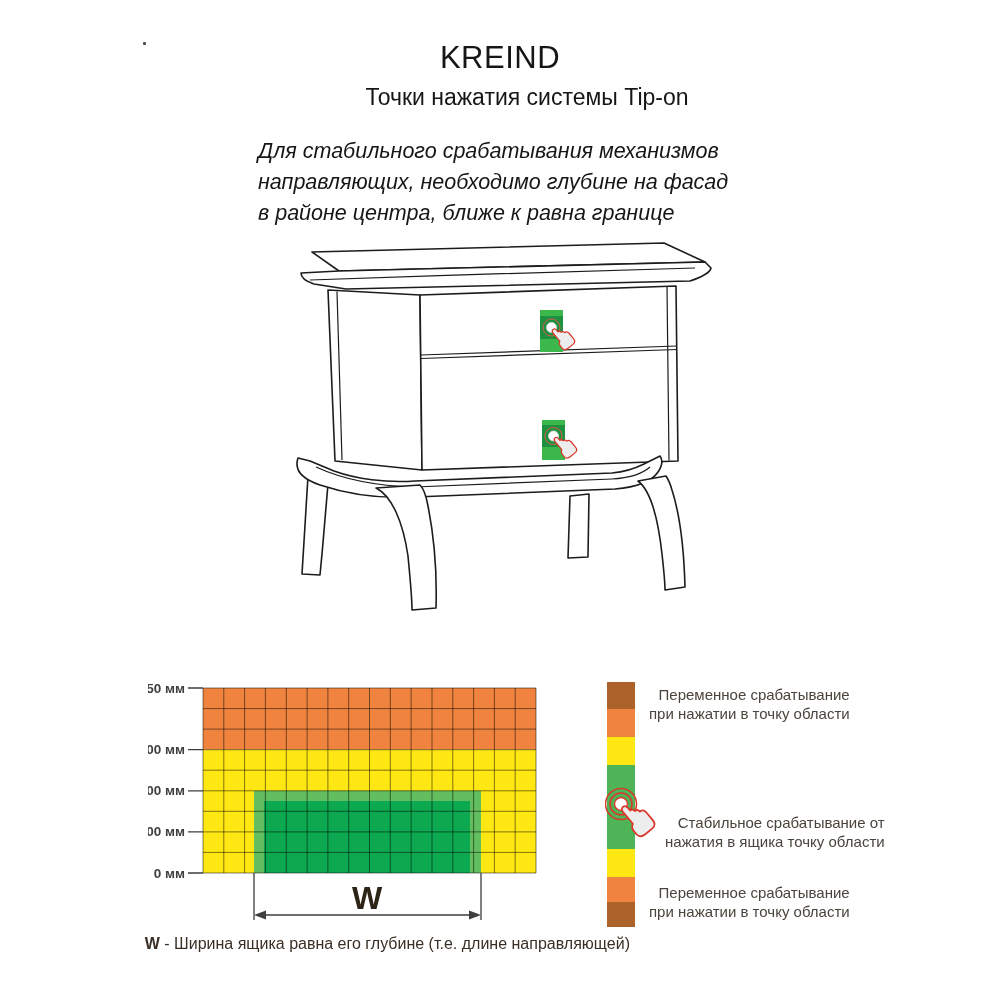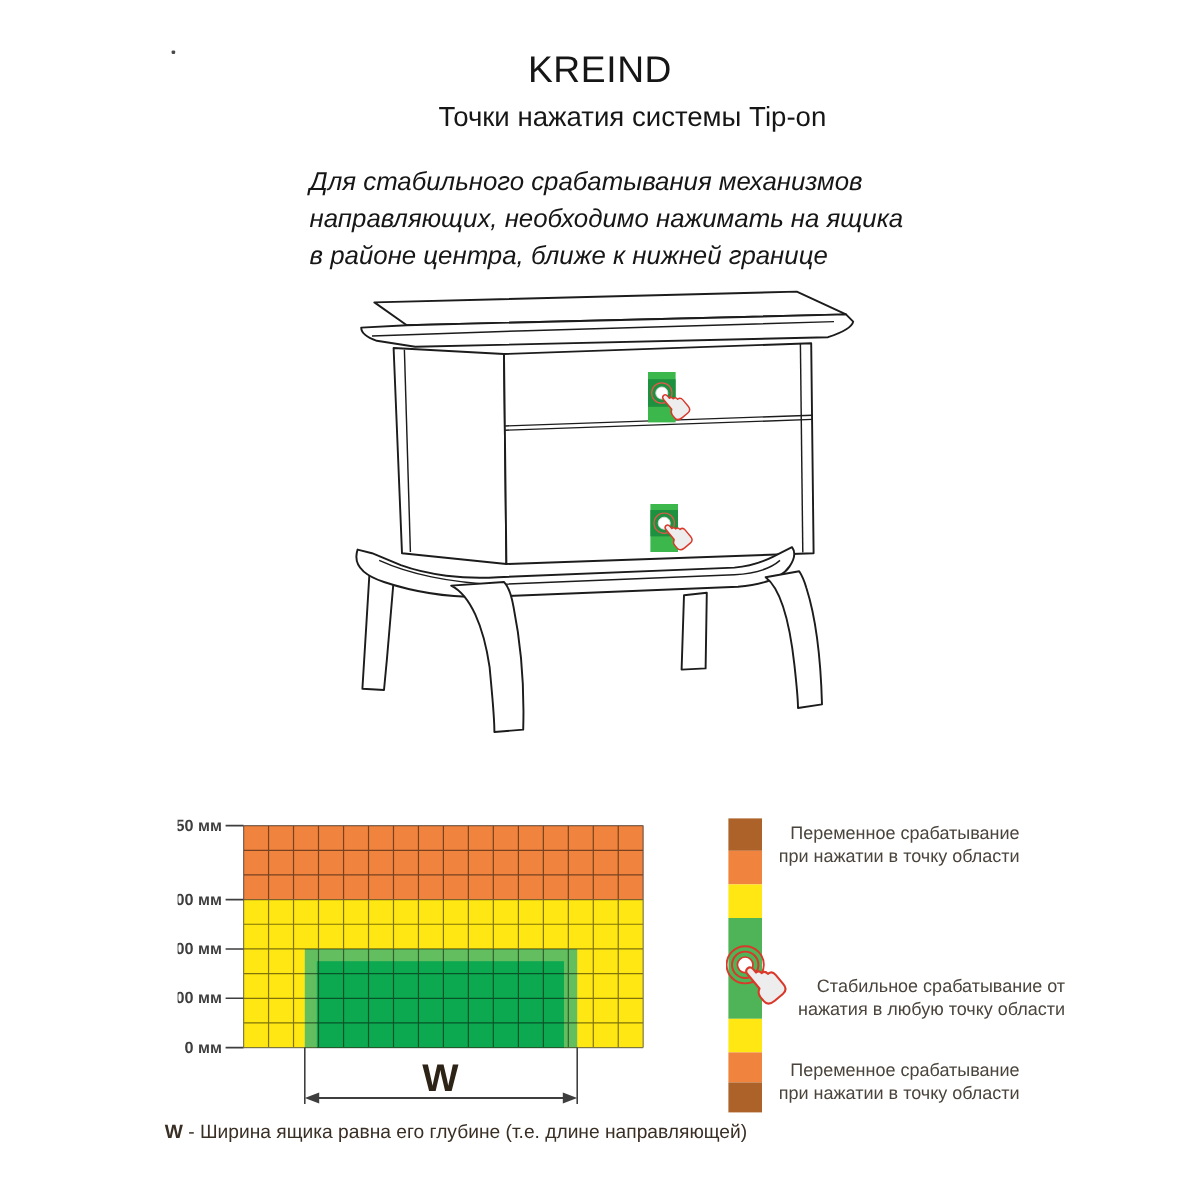--- a/index.html
+++ b/index.html
@@ -7,43 +7,43 @@
         font-family:"Liberation Sans", sans-serif;color:#1b1b1b;}
   .abs{position:absolute;}
   #brand-title{left:0;top:40px;width:1000px;text-align:center;font-size:31px;letter-spacing:.5px;color:#161616;}
   #diagram-subtitle{left:0;top:84px;width:1000px;text-align:center;font-size:23px;color:#161616;padding-left:27px;}
   #description{left:258px;top:136px;width:500px;font-size:21.5px;line-height:31px;color:#161616;font-style:italic;}
   #dot-mark{left:143px;top:42px;width:3px;height:3px;background:#4a4a4a;border-radius:1px;}
   #furniture-svg{left:240px;top:238px;}
   #chart-svg{left:148px;top:668px;}
   .tick-label{font-size:13.5px;font-weight:bold;fill:#3e3e3e;}
   .w-symbol{font-size:32px;font-weight:bold;fill:#2e2317;}
-  #chart-caption{left:130px;top:935px;width:500px;text-align:center;font-size:16px;color:#3a2f25;}
+  #chart-caption{left:130px;top:935px;width:500px;text-align:right;font-size:16px;color:#3a2f25;}
   #chart-caption b{font-weight:bold;}
   #legend{left:605px;top:678px;width:380px;height:262px;}
   #legend-bar-svg{position:absolute;left:0;top:0;}
   .legend-text{position:absolute;font-size:15px;line-height:18.5px;color:#4a443c;text-align:right;}
   .lt1{left:44px;top:8px;} .lt2{left:60px;top:112px;margin-top:24px;} .lt3{left:44px;top:206px;}
   .fline{fill:#ffffff;stroke:#1c1c1c;stroke-width:1.6;stroke-linejoin:round;}
   .fthin{fill:none;stroke:#1c1c1c;stroke-width:1.2;}
 </style>
 </head>
 <body>
 
 <div id="page">
 
   <div id="dot-mark" class="abs"></div>
 
   <div id="brand-title" class="abs">KREIND</div>
   <div id="diagram-subtitle" class="abs">Точки нажатия системы Tip-on</div>
 
   <div id="description" class="abs">
     <div>Для стабильного срабатывания механизмов</div>
-    <div>направляющих, необходимо нажимать на ящика</div>
-    <div>в районе центра, ближе к нижней границе</div>
+    <div>направляющих, необходимо глубине на фасад</div>
+    <div>в районе центра, ближе к равна границе</div>
   </div>
 
   <svg id="furniture-svg" class="abs" width="510" height="400" viewBox="0 0 510 400">
 
     <path class="fline" d="M68,238 C66,270 64,305 62,336 L80,337 C83,306 86,272 88,246 Z"></path>
     <path class="fline" d="M330,258 L328,320 L348,319 L349,256 Z"></path>
 
     <path class="fline" d="M88,52 L180,57 L182,232 L95,223 Z"></path>
     <path class="fthin" d="M97,53.5 L102,222"></path>
 
@@ -128,21 +128,21 @@
           <path d="M0,0 C-2.8,0 -4,2 -4,5 L-4,24 C-7,25.5 -9,28 -9,31.5 L-9,37 C-9,41.5 -5.5,44 0,44 L11,44 C15.5,44 18,41 18,36.5 L18,24 C18,20 15.8,18 12.5,18 C12.5,14.8 10.5,13.2 8,13.2 C8,10.4 6.2,9 4,9 L4,5 C4,2 2.8,0 0,0 Z" fill="#ededed" stroke="#D9382A" stroke-width="2.2" stroke-linejoin="round"></path>
         </g>
       </g>
     </svg>
     <div class="legend-text lt1">
       <div>Переменное срабатывание</div>
       <div>при нажатии в точку области</div>
     </div>
     <div class="legend-text lt2">
       <div>Стабильное срабатывание от</div>
-      <div>нажатия в любую точку области</div>
+      <div>нажатия в ящика точку области</div>
     </div>
     <div class="legend-text lt3">
       <div>Переменное срабатывание</div>
       <div>при нажатии в точку области</div>
     </div>
   </div>
 
 </div>
 
 </body></html>

